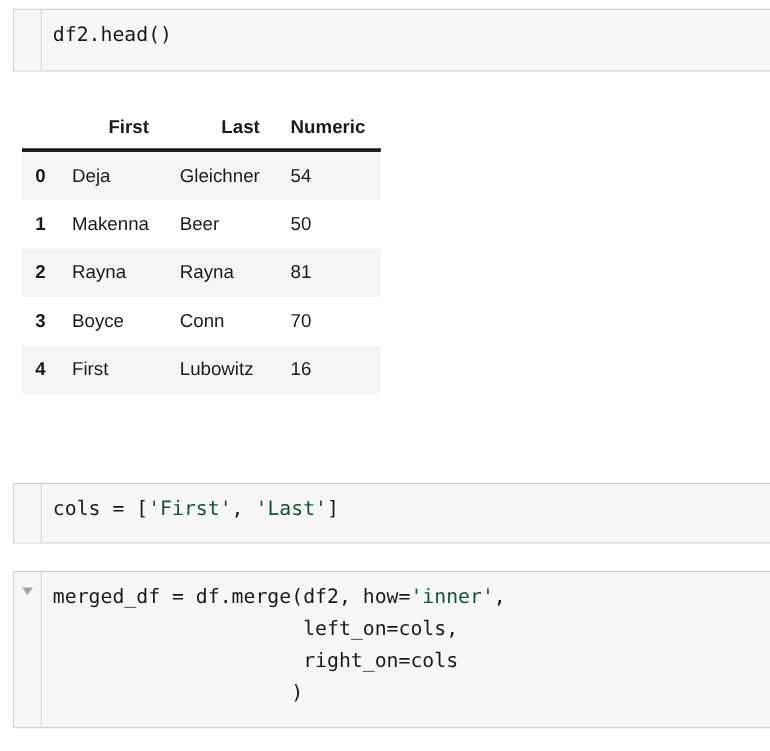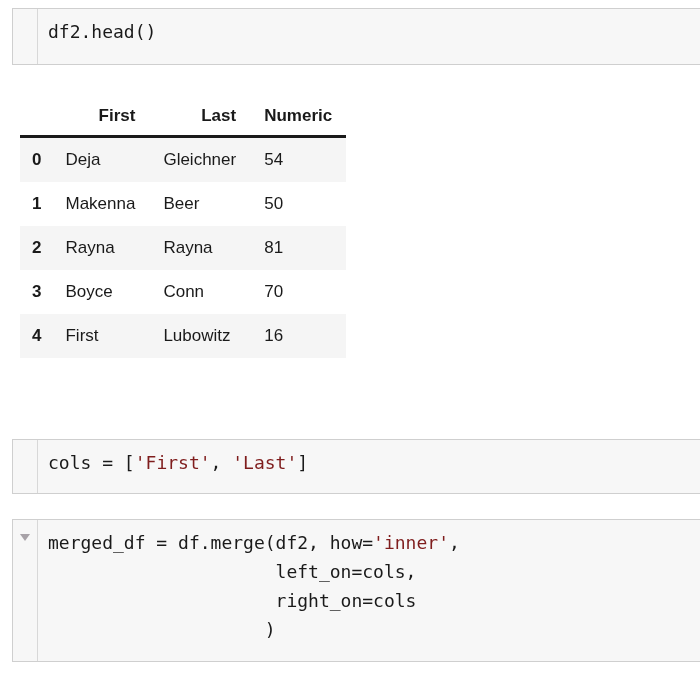--- a/index.html
+++ b/index.html
@@ -46,21 +46,21 @@
     flex: 1 1 auto;
     padding: 8px 0 8px 10px;
     font-family: "DejaVu Sans Mono", monospace;
     font-size: 18px;
     line-height: 29px;
     color: #1a1a1a;
     white-space: pre;
     overflow: hidden;
     letter-spacing: 0px;
   }
-  .tok-str { color: #7f1d1d; }
+  .tok-str { color: #14532d; }
 
   
   .df-output {
     position: absolute;
   }
   table.dataframe {
     border-collapse: collapse;
     border-spacing: 0;
     font-size: 17px;
     color: #1a1a1a;

